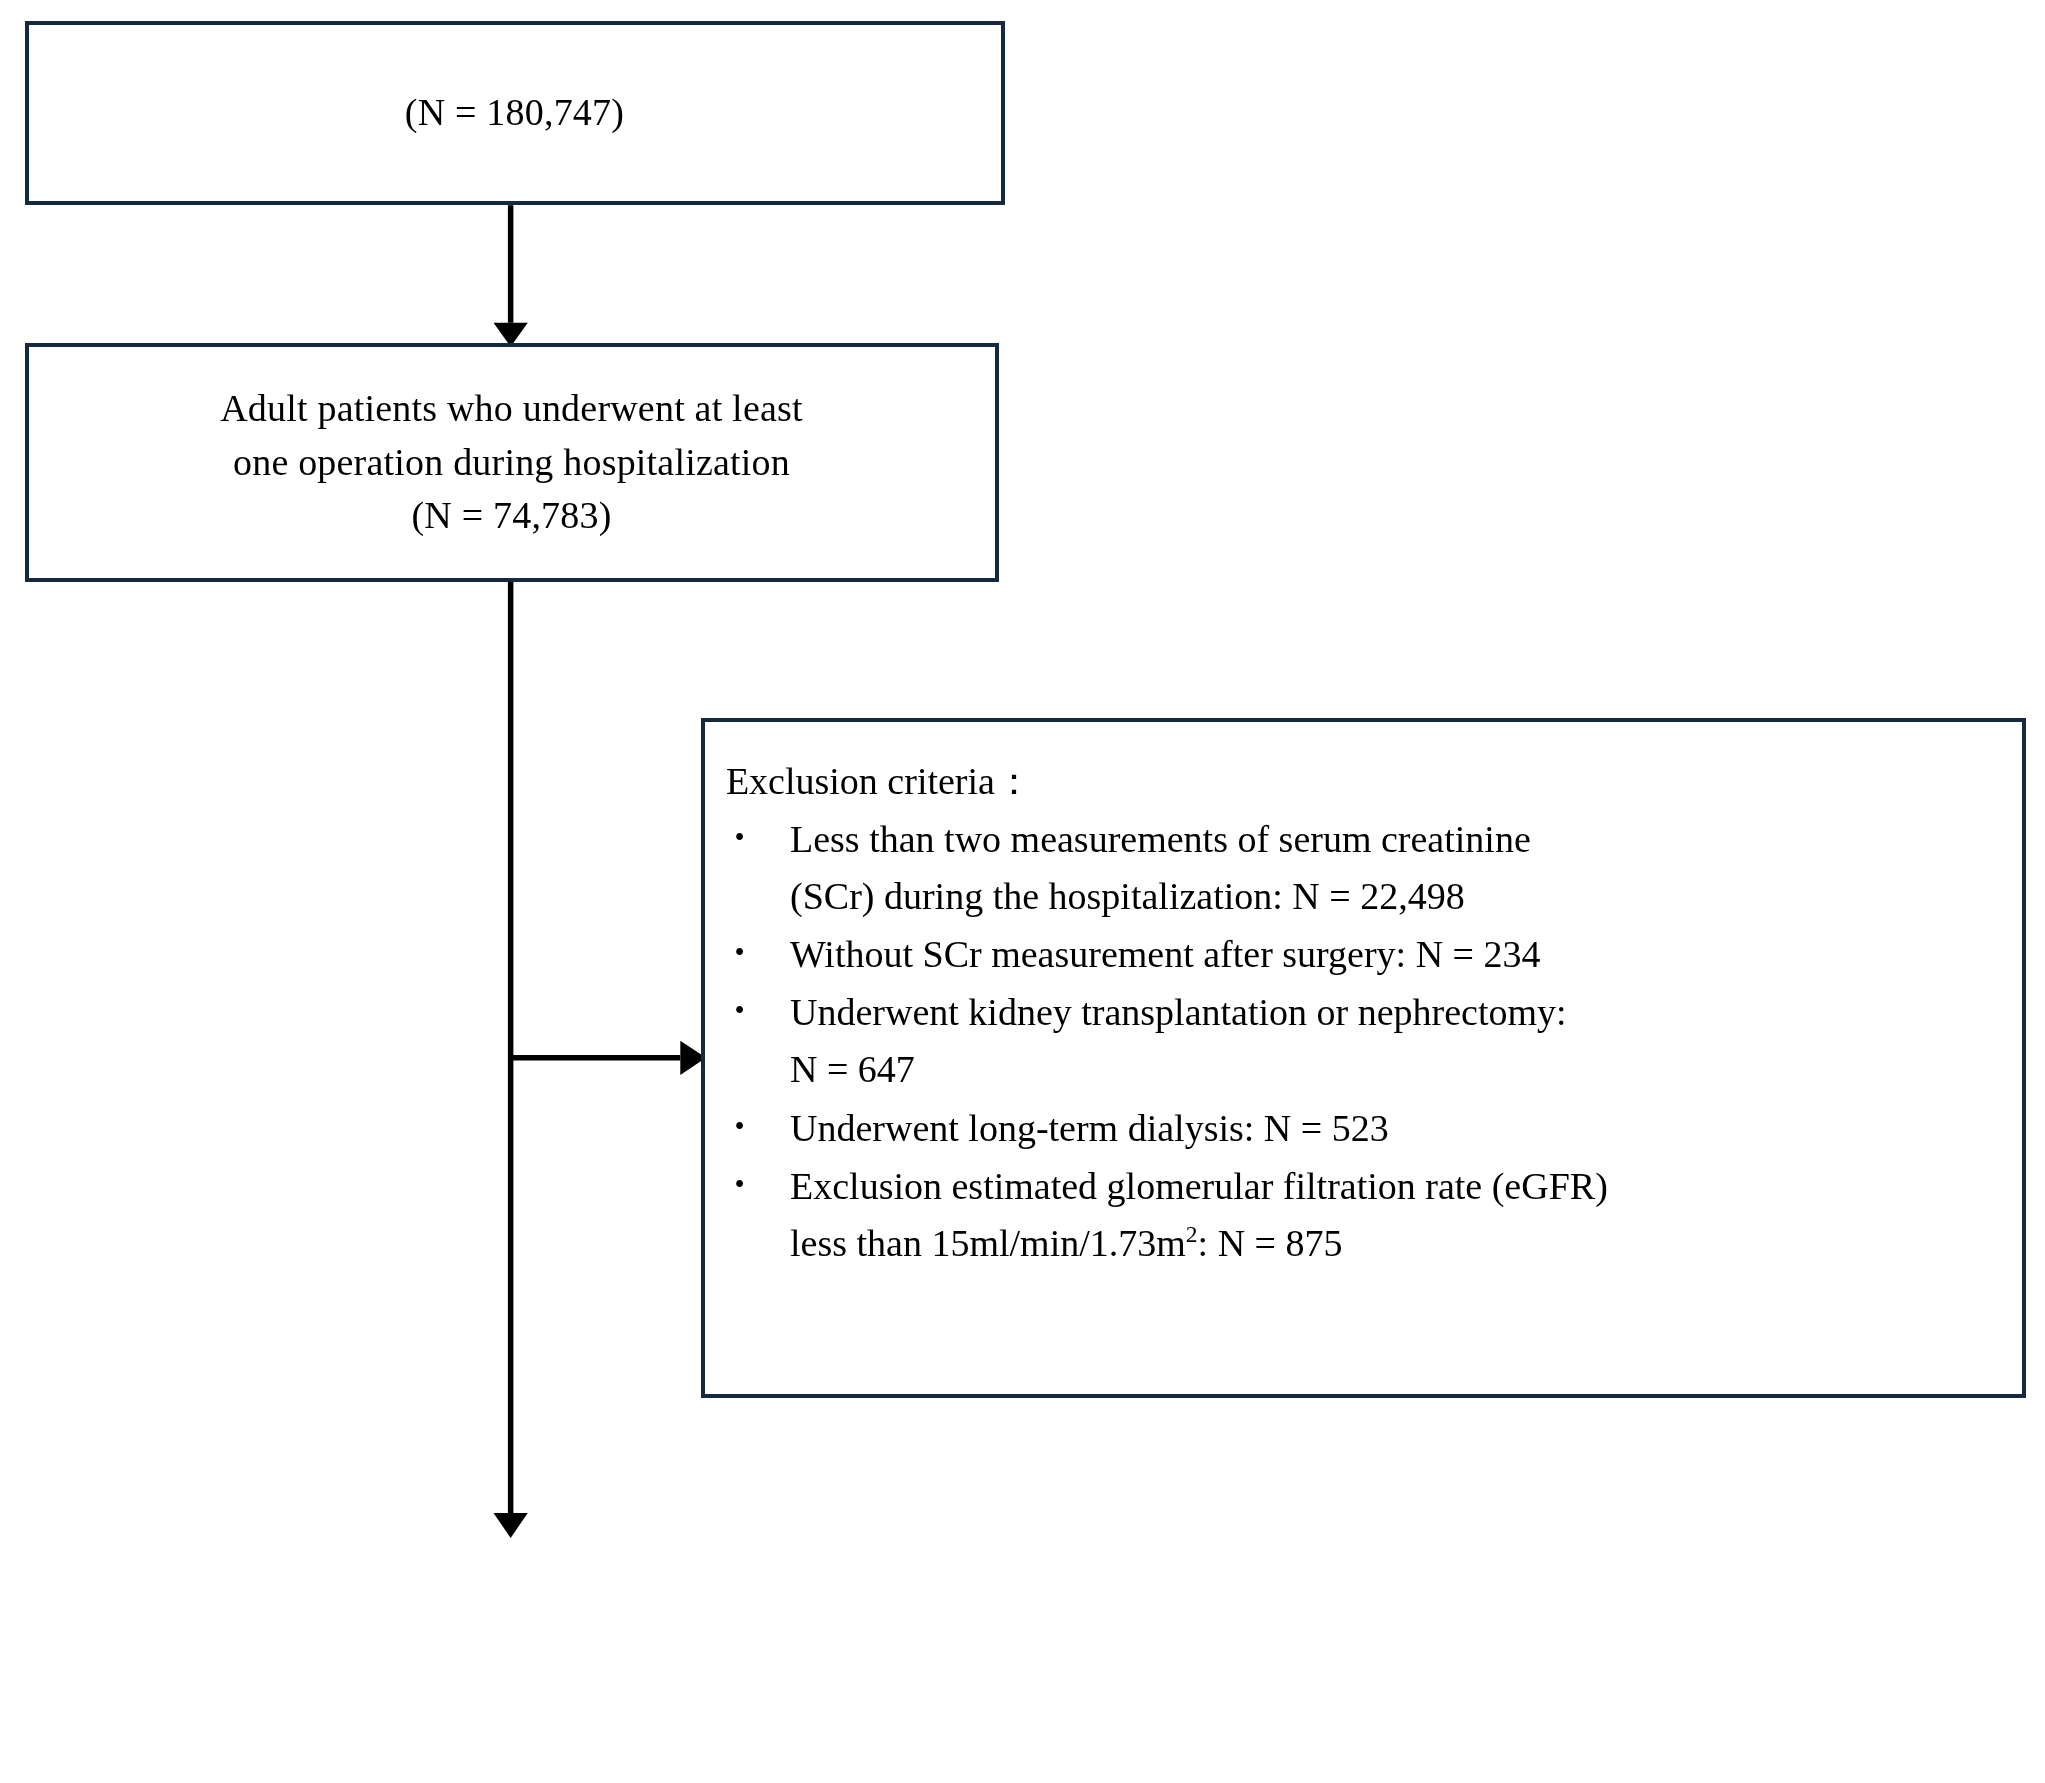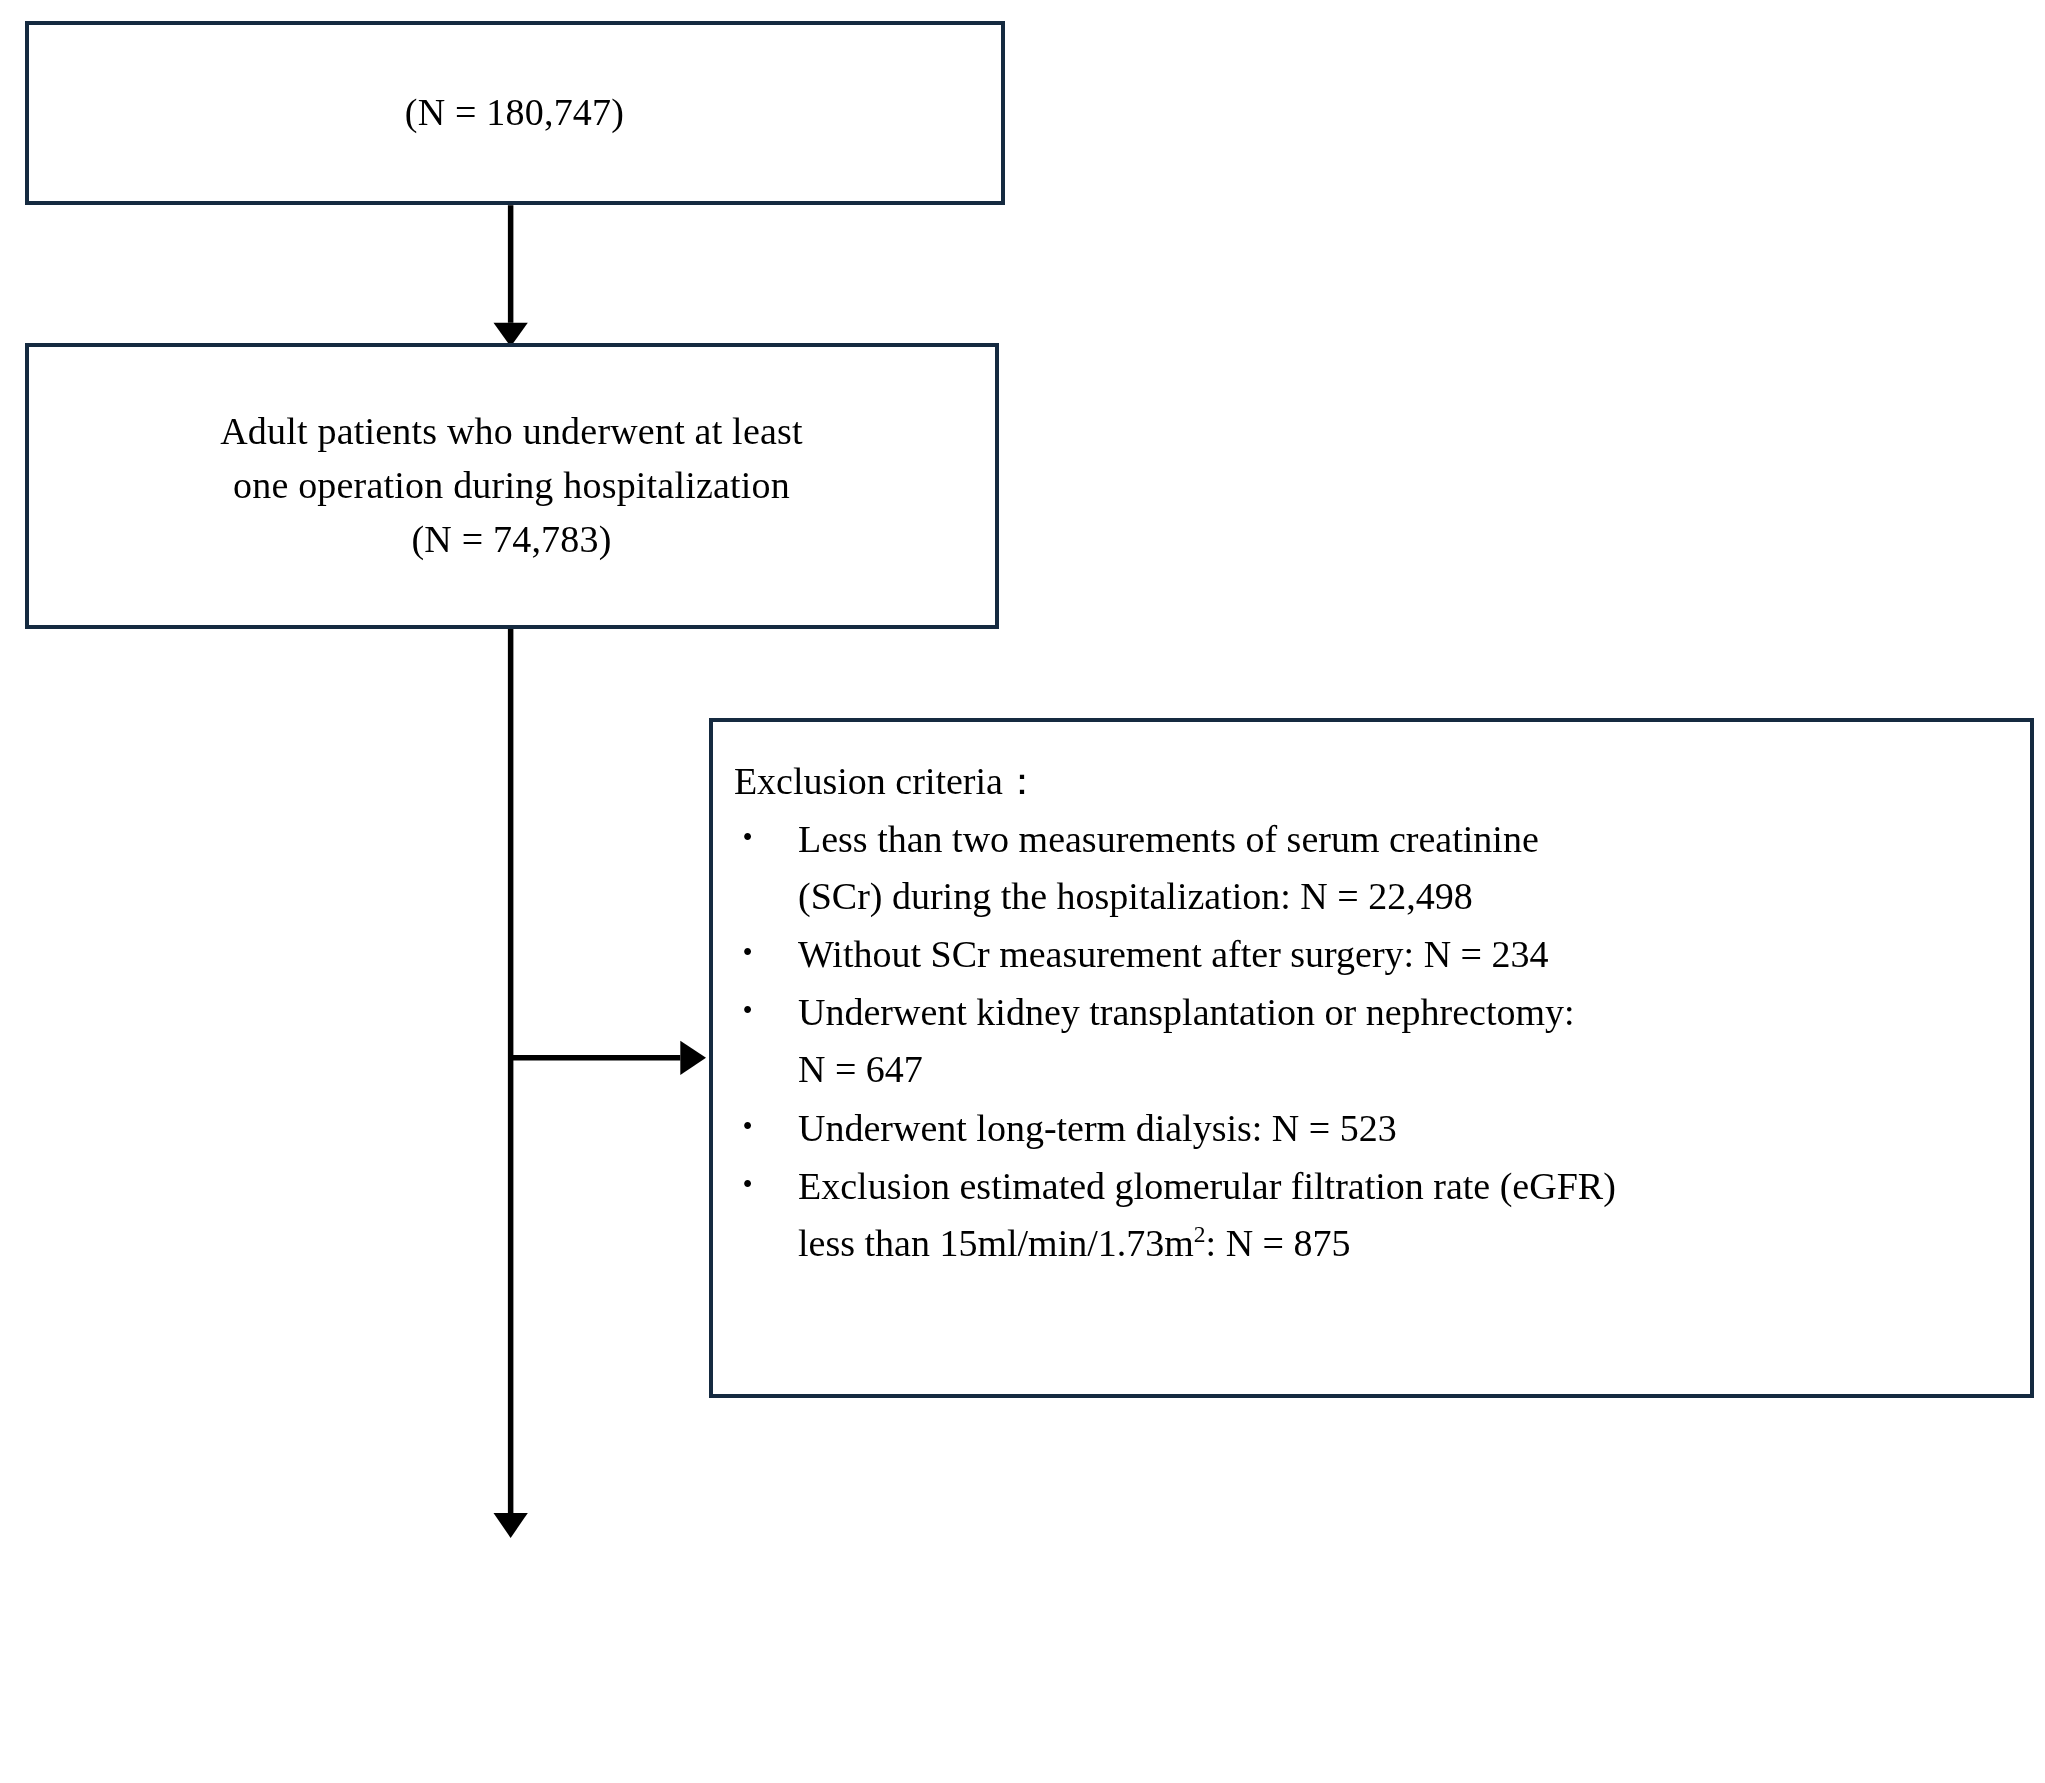--- a/index.html
+++ b/index.html
@@ -49,32 +49,31 @@
     top: 21.4px;
     width: 980px;
     height: 184px;
   }
 
   
   #box-adult {
     left: 24.5px;
     top: 343px;
     width: 974px;
-    height: 286px;
+    height: 239px;
   }
 
   
   #box-exclusion {
     left: 701px;
     top: 718px;
     width: 1325px;
     height: 680px;
     justify-content: flex-start;
     padding: 34px 17px 12.3px 16px;
-    margin-left: 8px;
   }
 
   
   #box-enrolled {
     left: 24.5px;
     top: 1536px;
     width: 979px;
     height: 228px;
   }
 

